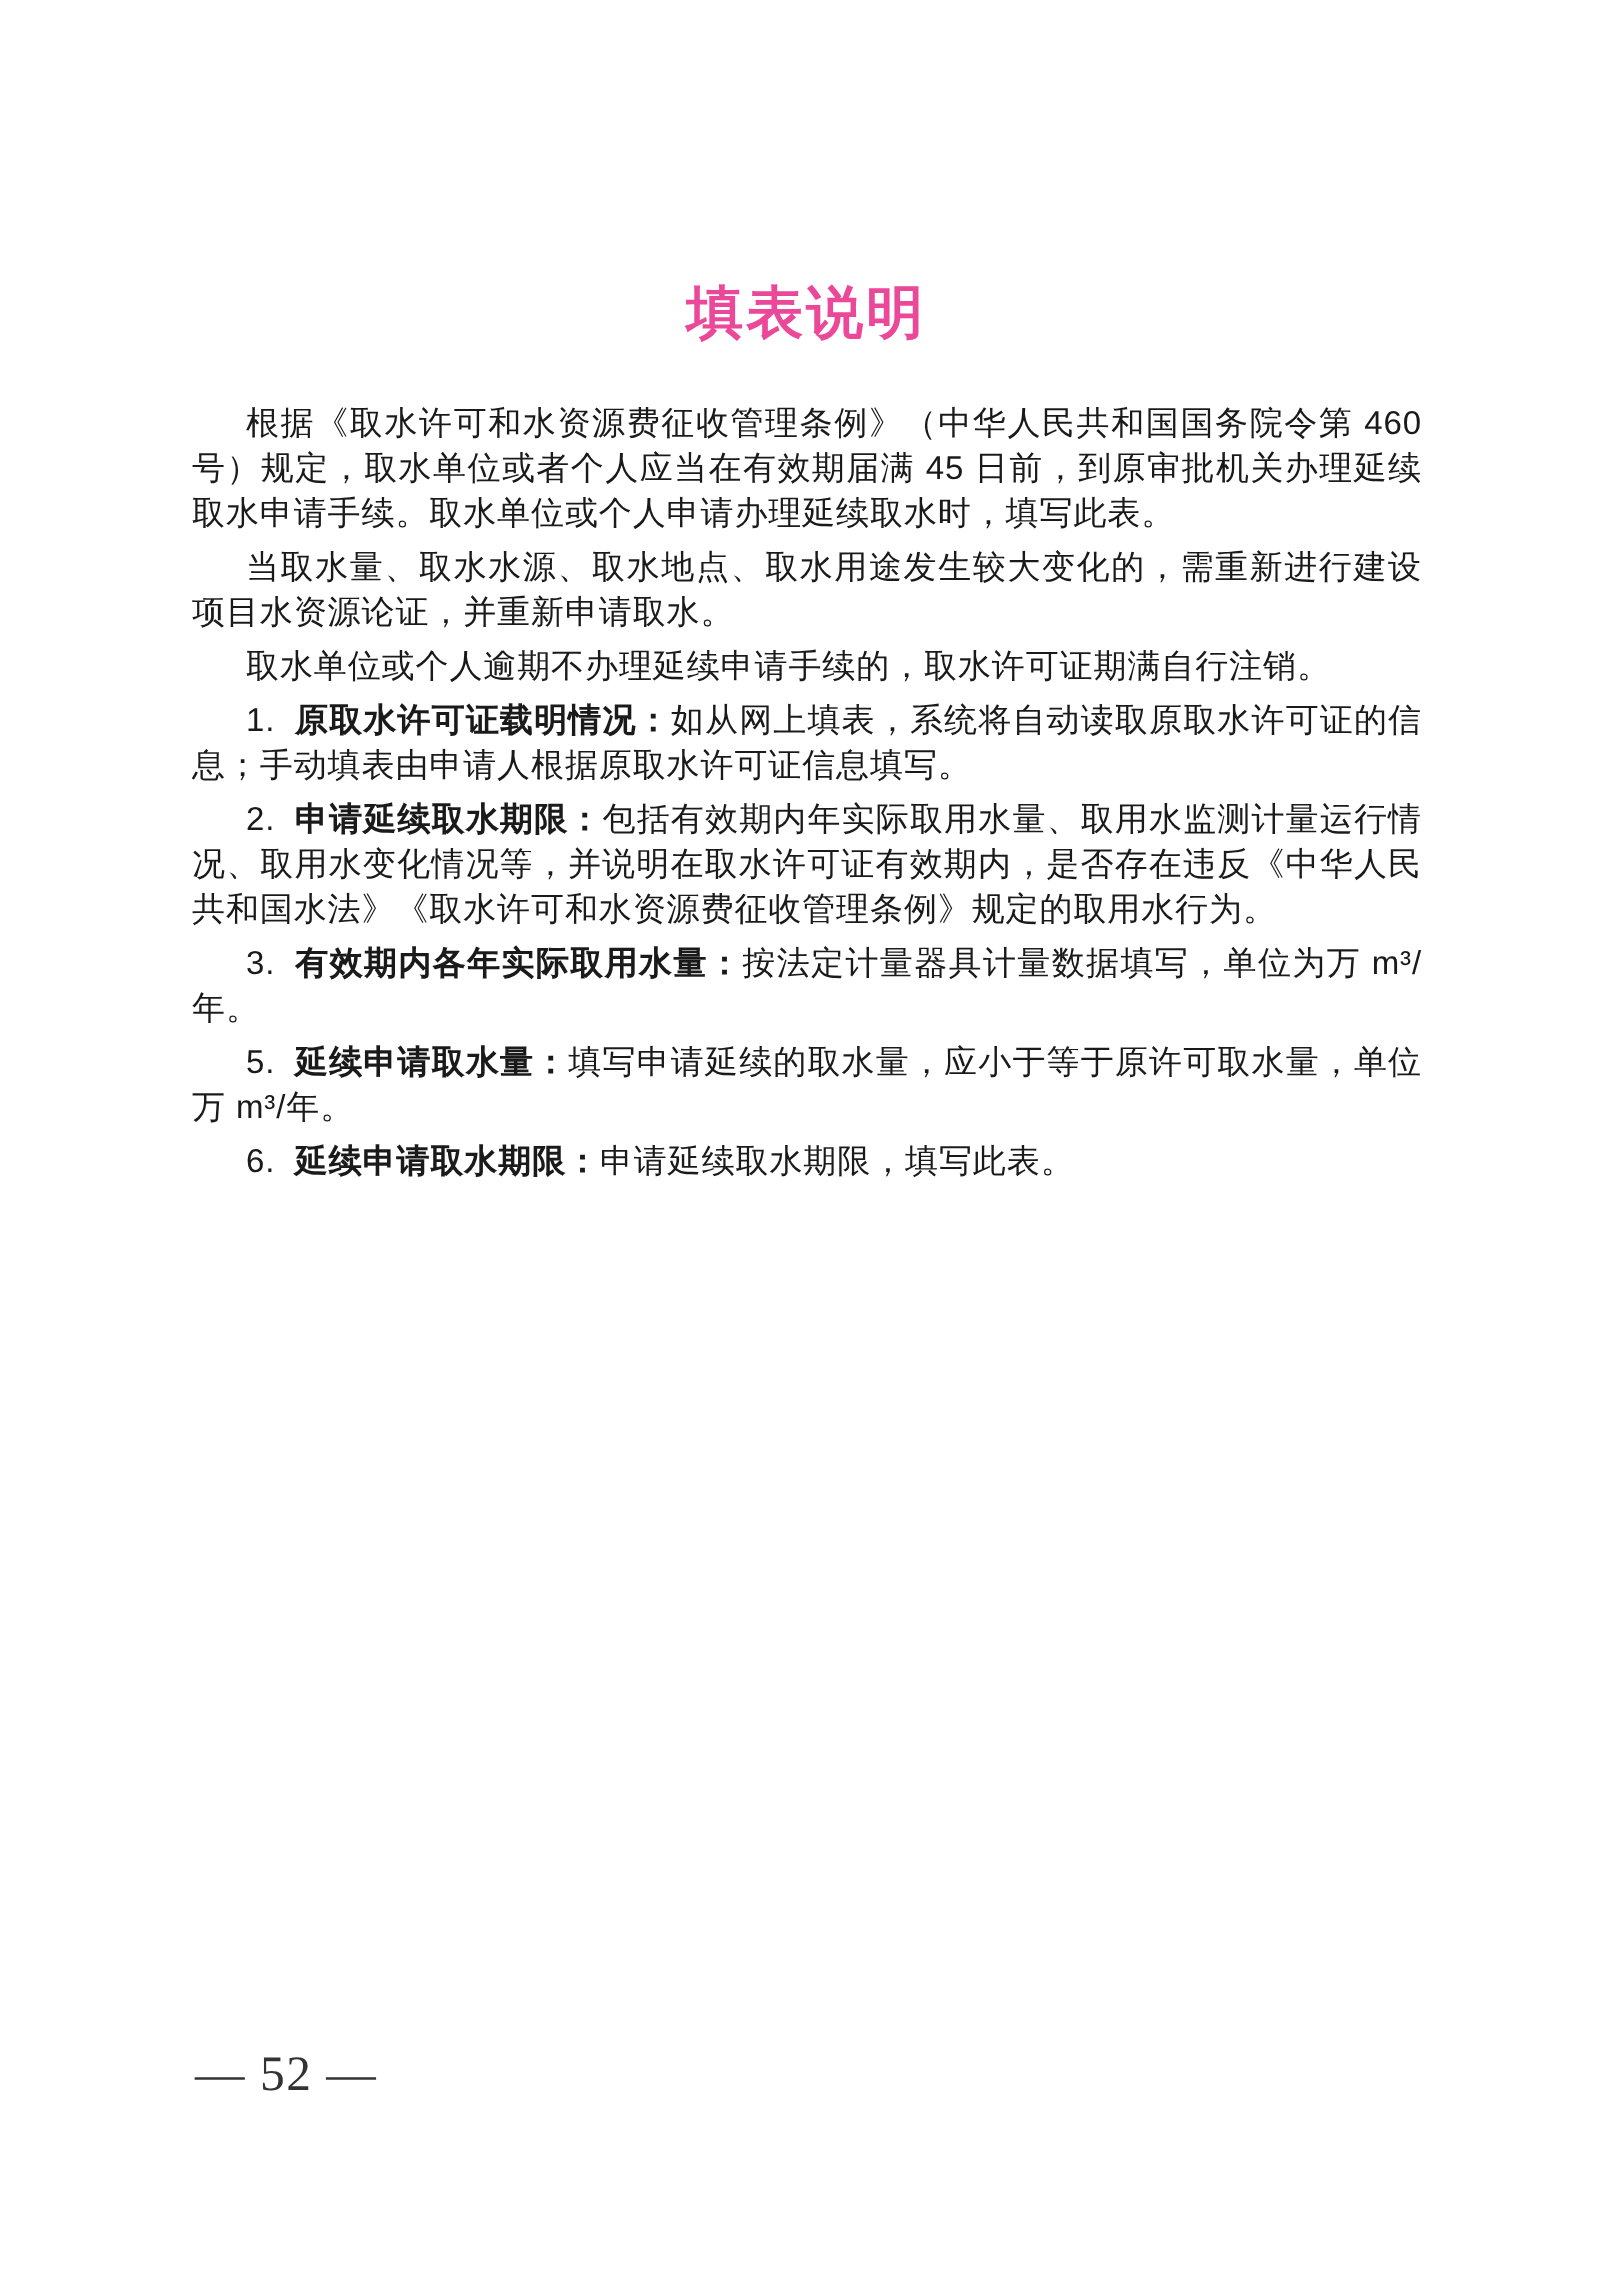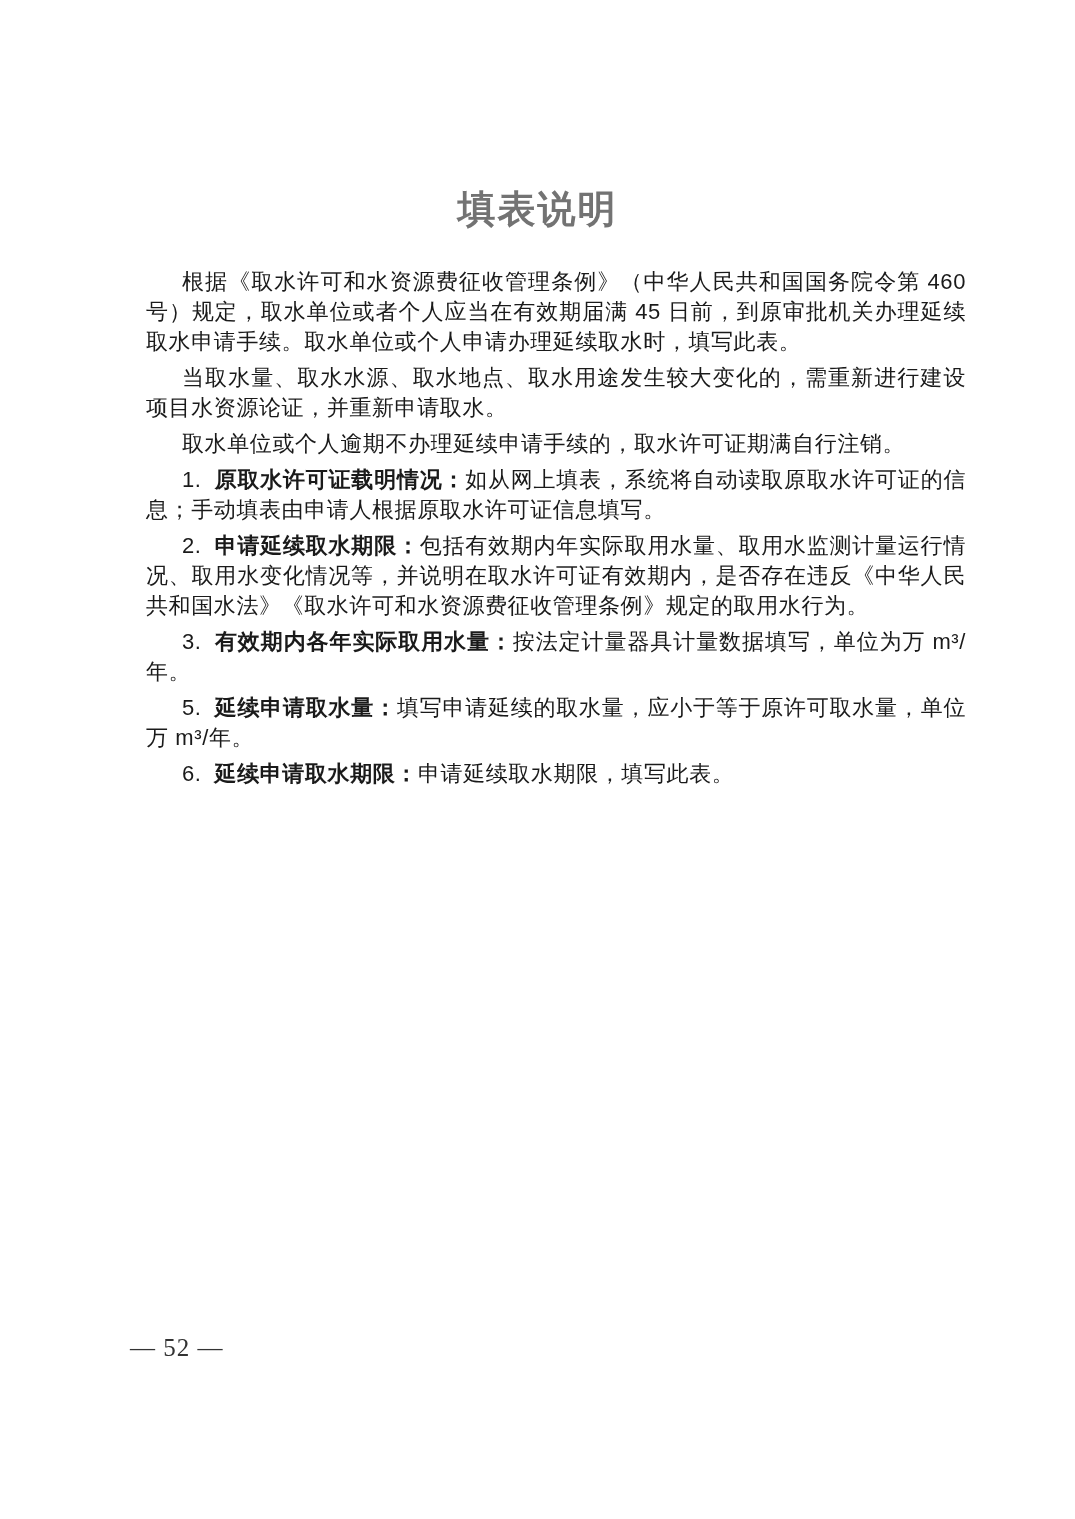--- a/index.html
+++ b/index.html
@@ -23,25 +23,25 @@
   .doc-title {
     position: absolute;
     top: 188px;
     left: 0;
     width: 100%;
     text-align: center;
     font-size: 38px;
     line-height: 42px;
     font-weight: 700;
     letter-spacing: 2px;
-    color: #737373;
+    color: #ec4899;
   }
   .content {
     position: absolute;
-    left: 146px;
+    left: 128px;
     top: 267px;
     width: 820px;
     font-size: 22px;
     line-height: 30px;
     letter-spacing: 0.6px;
     text-align: justify;
     text-justify: inter-ideograph;
   }
   .content p {
     margin: 0 0 6px 0;
@@ -49,22 +49,22 @@
   }
   .item-num {
     margin-right: 13px;
   }
   .item-head {
     font-weight: 700;
   }
   .page-number {
     position: absolute;
     left: 130px;
-    top: 1335px;
-    font-size: 25px;
+    top: 1371px;
+    font-size: 33px;
     line-height: 25px;
     font-family: "Liberation Serif", "DejaVu Serif", serif;
     color: #333333;
     letter-spacing: 1px;
   }
 </style>
 </head>
 <body>
 
 <div class="doc-page">

